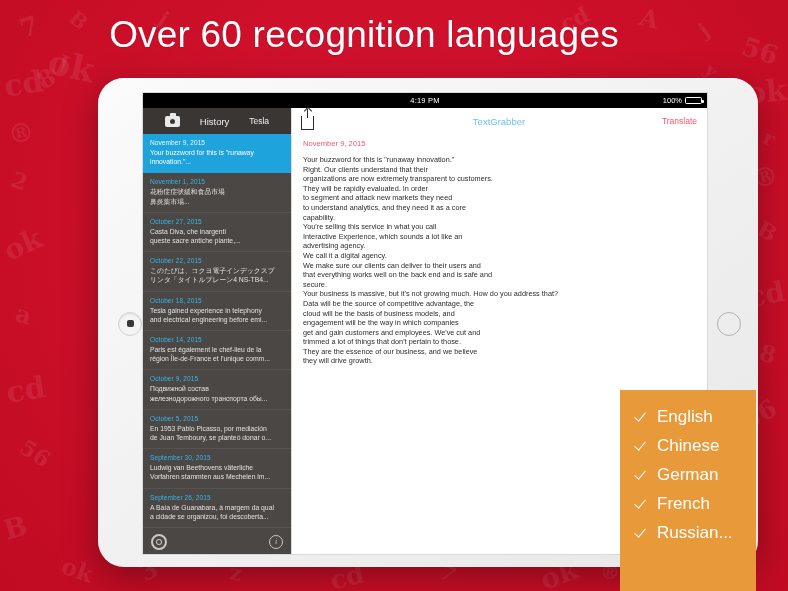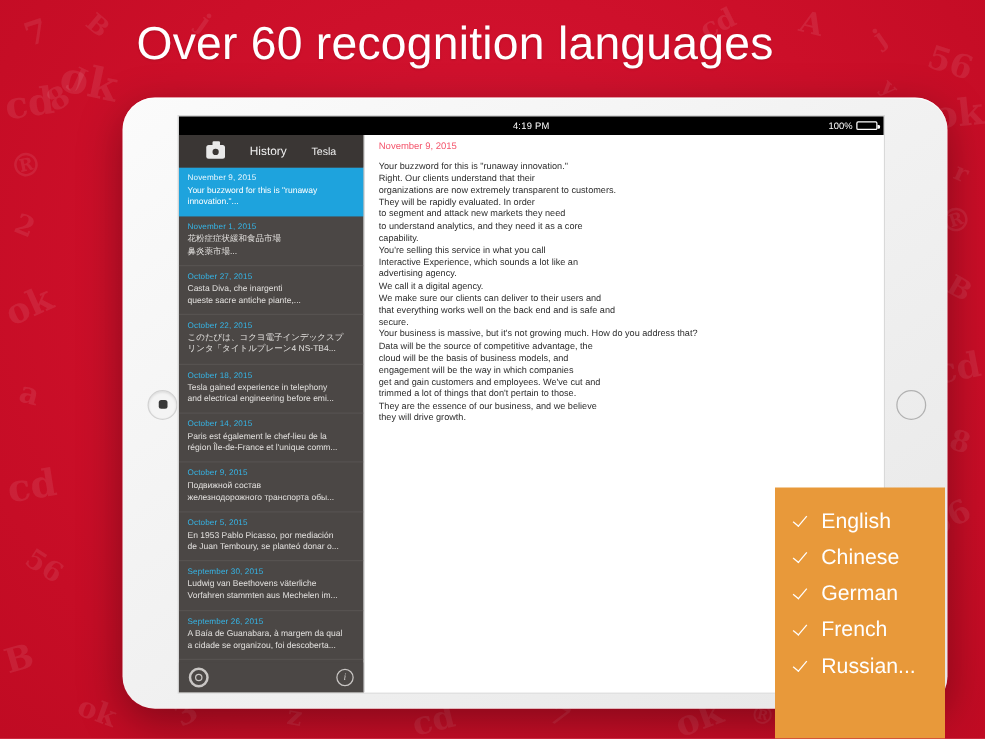--- a/index.html
+++ b/index.html
@@ -523,20 +523,25 @@
             </div>
 
           <div id="sidebar-footer">
             <span class="gear-icon"></span>
             <span class="info-icon">i</span>
           </div>
         </div>
 
         <div id="text-pane">
           <div id="text-pane-divider"></div>
+          <div id="text-toolbar">
+            <span class="share-icon"></span>
+            <span id="app-name">TextGrabber</span>
+            <span id="translate-btn">Translate</span>
+          </div>
           <div id="doc-area">
             <div id="doc-date">November 9, 2015</div>
             <div id="doc-text">Your buzzword for this is "runaway innovation."
 Right. Our clients understand that their
 organizations are now extremely transparent to customers.
 They will be rapidly evaluated. In order
 to segment and attack new markets they need
 to understand analytics, and they need it as a core
 capability.
 You're selling this service in what you call

